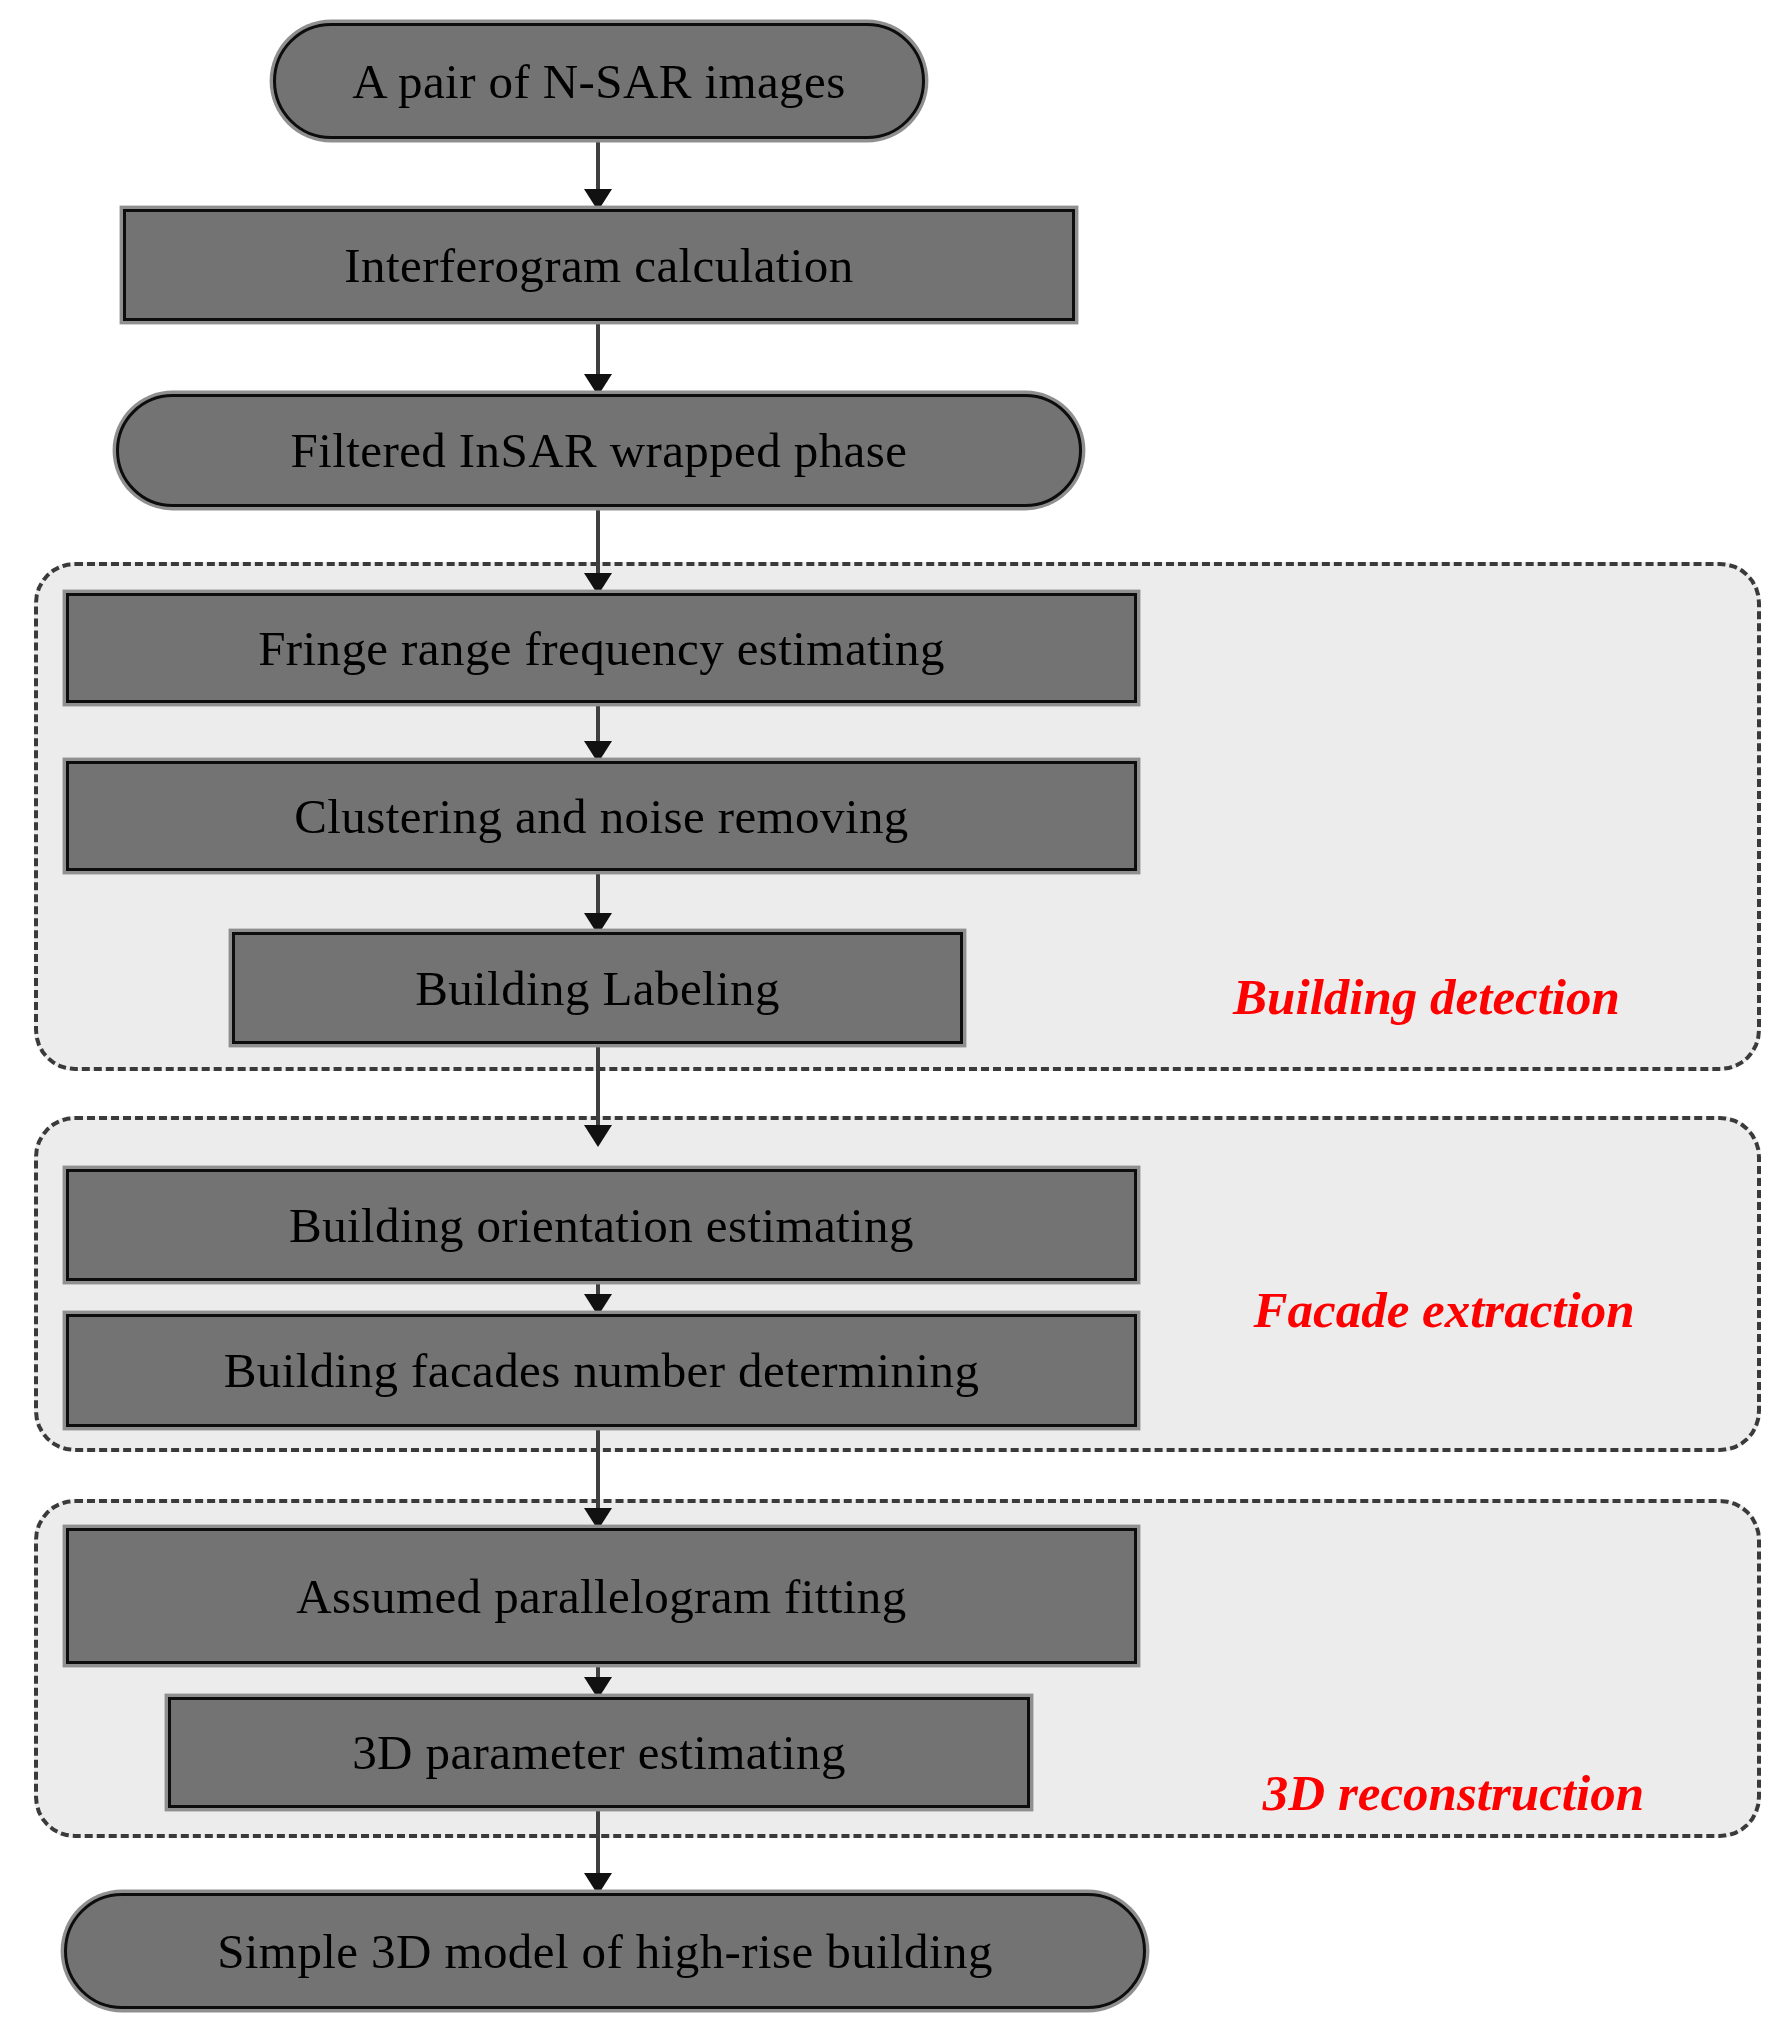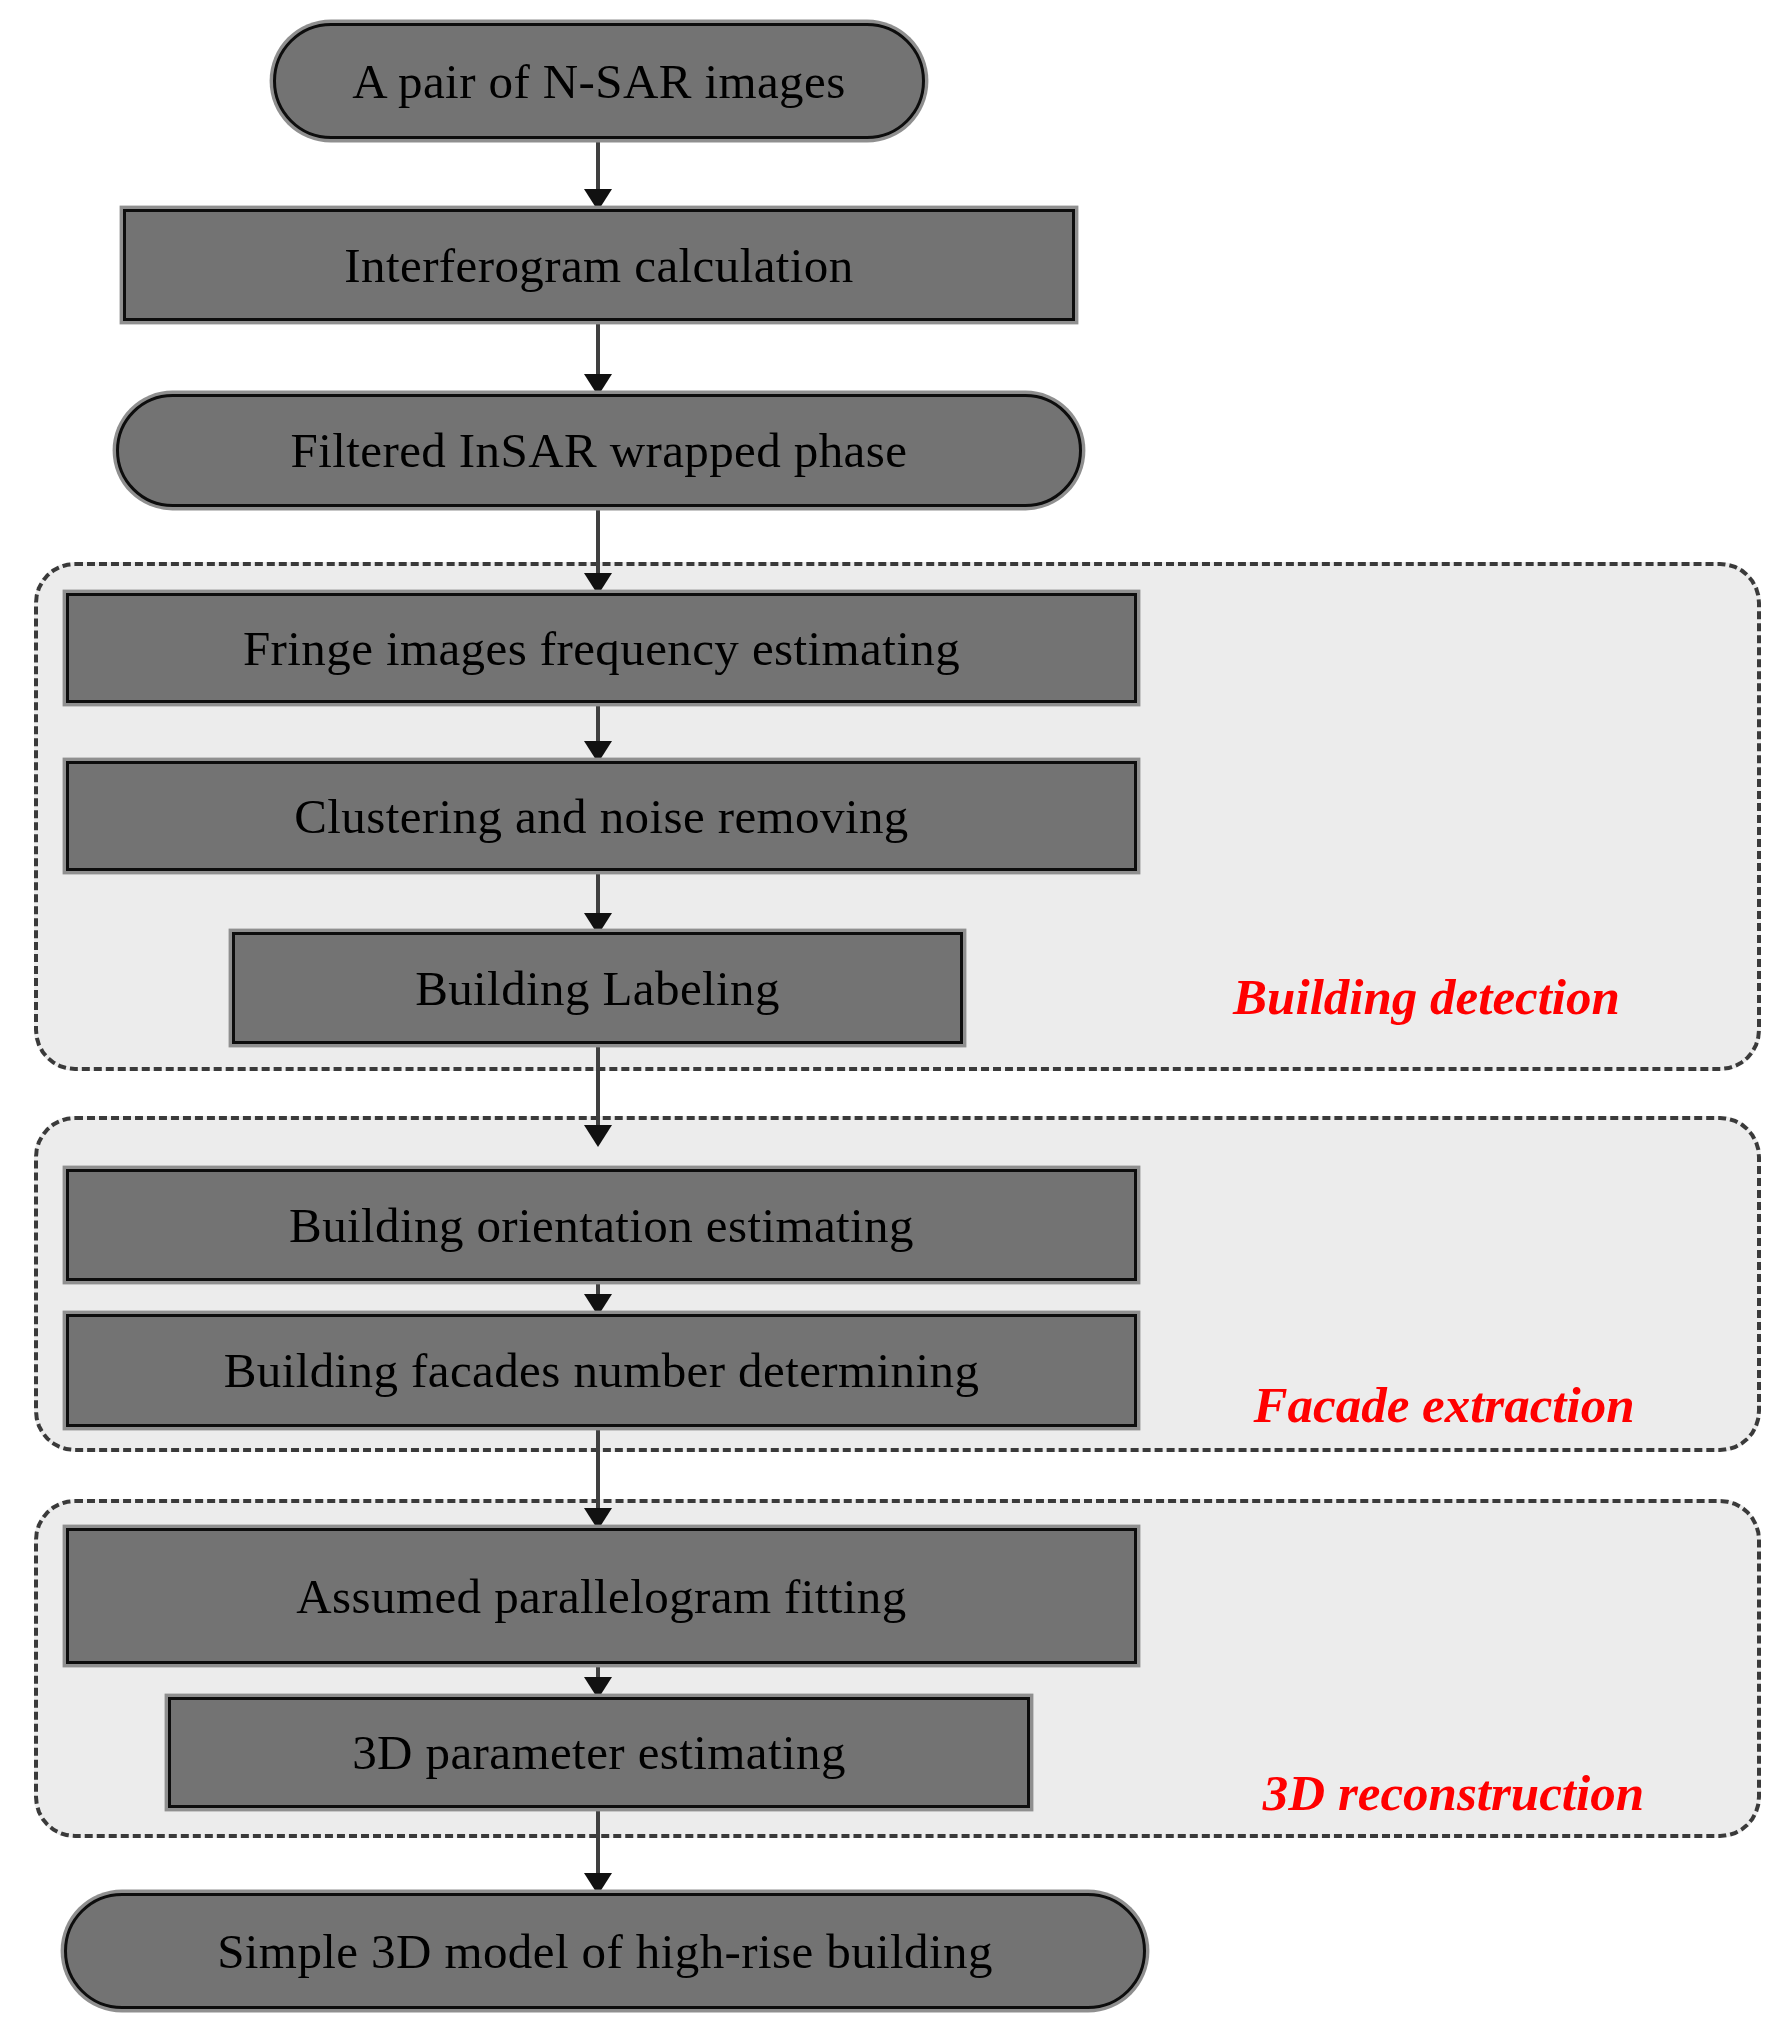--- a/index.html
+++ b/index.html
@@ -76,21 +76,21 @@
 
   #region-detection    { left: 34px;   top: 562px;  width: 1727px; height: 509px; }
   #node-fringe         { left: 66px;   top: 593px;  width: 1071px; height: 110px; }
   #node-clustering     { left: 66px;   top: 761px;  width: 1071px; height: 110px; }
   #node-labeling       { left: 232px;  top: 932px; width: 731px;  height: 112px; }
   #label-detection     { left: 1218px; top: 968px; width: 417px; }
 
   #region-facade       { left: 34px;   top: 1116px; width: 1727px; height: 336px; }
   #node-orientation    { left: 66px;   top: 1169px; width: 1071px; height: 112px; }
   #node-facades        { left: 66px;   top: 1314px; width: 1071px; height: 113px; }
-  #label-facade        { left: 1244px; top: 1376px; width: 400px; text-align: center; }
+  #label-facade        { left: 1244px; top: 1281px; width: 400px; text-align: center; }
 
   #region-reconstruction { left: 34px; top: 1499px; width: 1727px; height: 339px; }
   #node-parallelogram  { left: 66px;   top: 1528px; width: 1071px; height: 136px; }
   #node-parameter      { left: 168px;  top: 1697px; width: 862px; height: 111px; }
   #label-reconstruction{ left: 1227px; top: 1764px; width: 417px; text-align: right; }
 
   #node-output         { left: 64px;   top: 1893px; width: 1082px; height: 116px; }
 
   #arrow-1  { left: 596px; top: 138px;  height: 52px; }
   #arrow-2  { left: 596px; top: 321px;  height: 54px; }
@@ -122,21 +122,21 @@
   <div class="arrow" id="arrow-8"></div>
   <div class="arrow" id="arrow-9"></div>
   <div class="arrow" id="arrow-10"></div>
 
   <div class="node round" id="node-input">A pair of N-SAR images</div>
 
   <div class="node" id="node-interferogram">Interferogram calculation</div>
 
   <div class="node round" id="node-filtered">Filtered InSAR wrapped phase</div>
 
-  <div class="node" id="node-fringe">Fringe images frequency estimating</div>
+  <div class="node" id="node-fringe">Fringe range frequency estimating</div>
 
   <div class="node" id="node-clustering">Clustering and noise removing</div>
 
   <div class="node" id="node-labeling">Building Labeling</div>
 
   <div class="node" id="node-orientation">Building orientation estimating</div>
 
   <div class="node" id="node-facades">Building facades number determining</div>
 
   <div class="node" id="node-parallelogram">Assumed parallelogram fitting</div>

